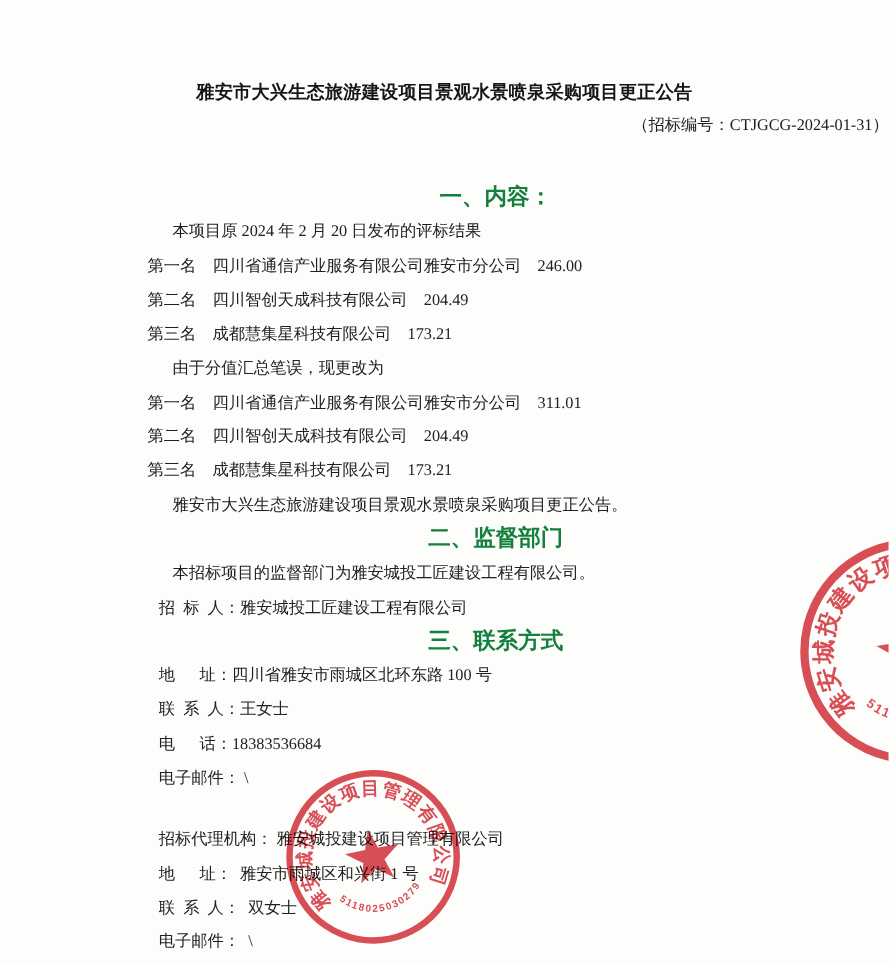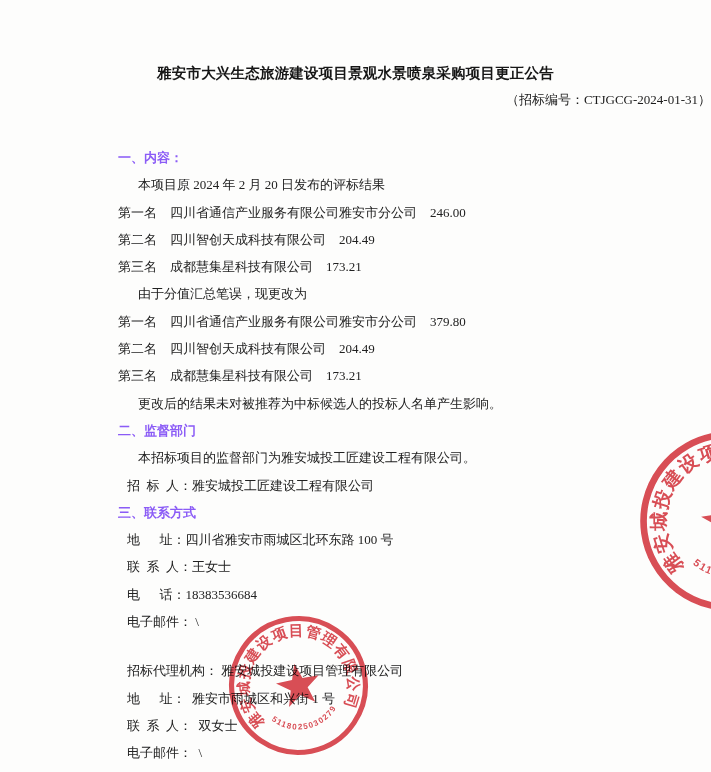--- a/index.html
+++ b/index.html
@@ -22,21 +22,21 @@
     position:absolute;top:56px;left:0;right:0;
     text-align:right;font-size:13px;color:#1c1c1c;white-space:pre;
   }
   .content{
     position:absolute;left:118px;top:109px;right:36px;
   }
   .line{
     font-size:13px;line-height:27.3px;color:#212121;
     white-space:pre-wrap;
   }
-  .h{font-size:13px;font-weight:700;color:#8b5cf6;}
+  .h{font-size:18px;font-weight:700;color:#15803d;text-align:center;}
   .p2{padding-left:20px;}
   .ct{padding-left:9px;}
   .gapTop{margin-top:22px;}
   .stamp{
     position:absolute;
     color:#d63a43;
     mix-blend-mode:multiply;
     opacity:.9;
     pointer-events:none;
   }
@@ -53,24 +53,24 @@
   <div class="title">雅安市大兴生态旅游建设项目景观水景喷泉采购项目更正公告</div>
   <div class="subtitle">（招标编号：CTJGCG-2024-01-31）</div>
 
   <div class="content">
     <div class="line h">一、内容：</div>
     <div class="line p2">本项目原 2024 年 2 月 20 日发布的评标结果</div>
     <div class="line">第一名　四川省通信产业服务有限公司雅安市分公司　246.00</div>
     <div class="line">第二名　四川智创天成科技有限公司　204.49</div>
     <div class="line">第三名　成都慧集星科技有限公司　173.21</div>
     <div class="line p2">由于分值汇总笔误，现更改为</div>
-    <div class="line">第一名　四川省通信产业服务有限公司雅安市分公司　379.80</div>
+    <div class="line">第一名　四川省通信产业服务有限公司雅安市分公司　311.01</div>
     <div class="line">第二名　四川智创天成科技有限公司　204.49</div>
     <div class="line">第三名　成都慧集星科技有限公司　173.21</div>
-    <div class="line p2">更改后的结果未对被推荐为中标候选人的投标人名单产生影响。</div>
+    <div class="line p2">雅安市大兴生态旅游建设项目景观水景喷泉采购项目更正公告。</div>
     <div class="line h">二、监督部门</div>
     <div class="line p2">本招标项目的监督部门为雅安城投工匠建设工程有限公司。</div>
     <div class="line ct">招  标  人：雅安城投工匠建设工程有限公司</div>
     <div class="line h">三、联系方式</div>
     <div class="line ct">地      址：四川省雅安市雨城区北环东路 100 号</div>
     <div class="line ct">联  系  人：王女士</div>
     <div class="line ct">电      话：18383536684</div>
     <div class="line ct">电子邮件： \</div>
     <div class="line ct gapTop">招标代理机构： 雅安城投建设项目管理有限公司</div>
     <div class="line ct">地      址：  雅安市雨城区和兴街 1 号</div>

